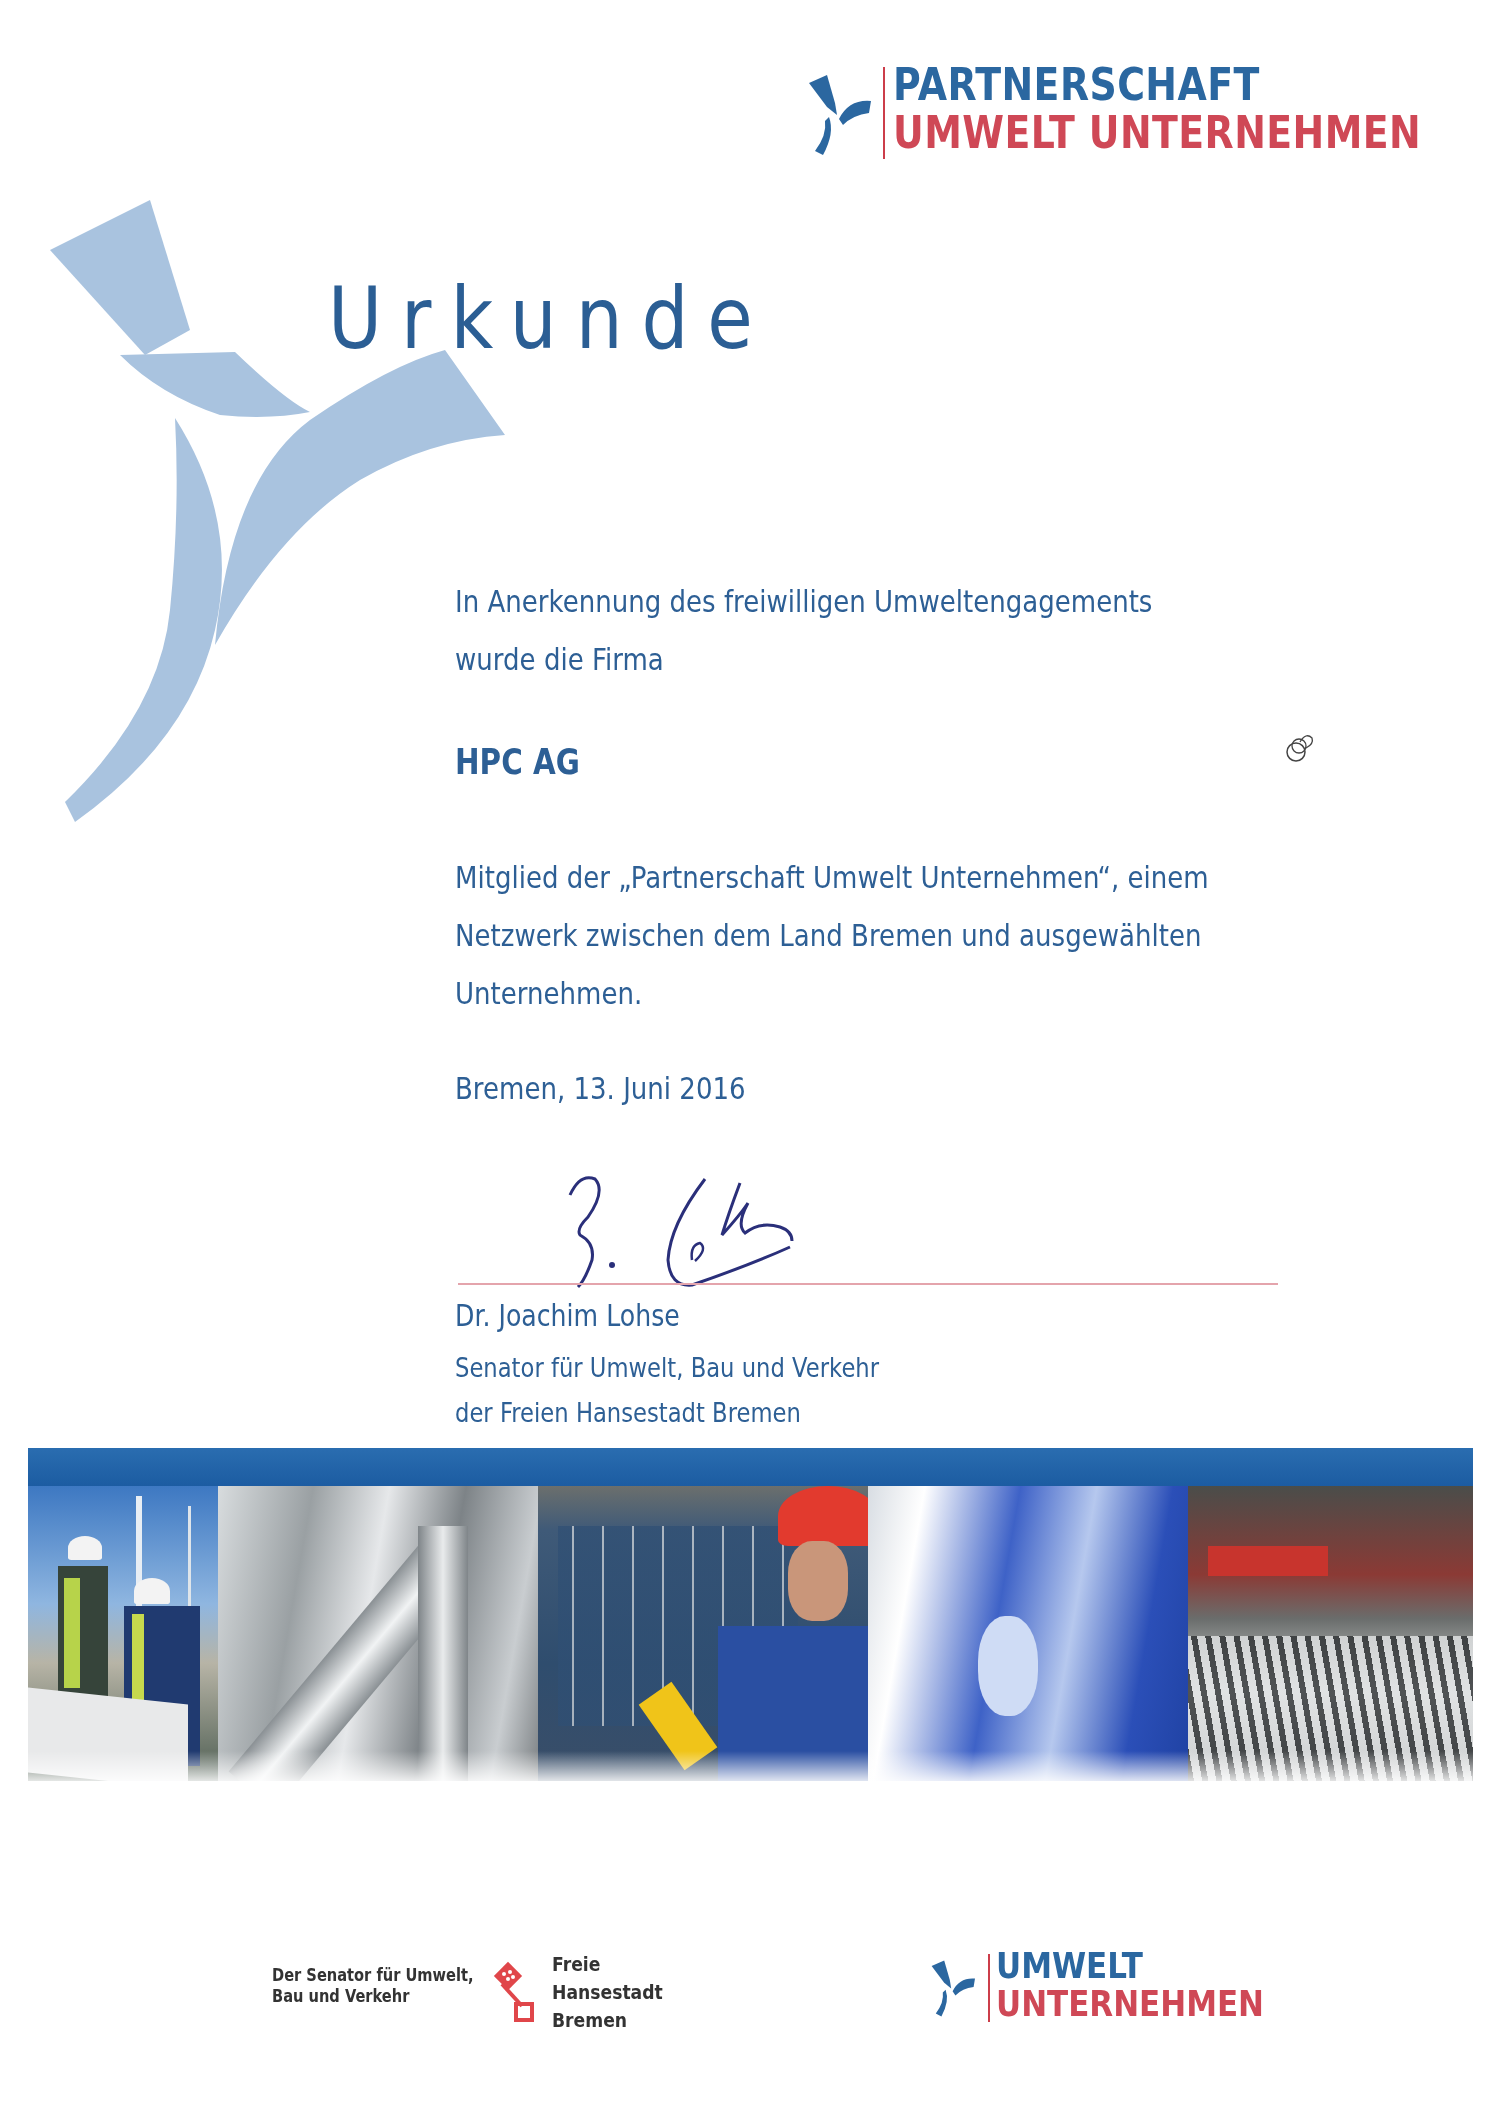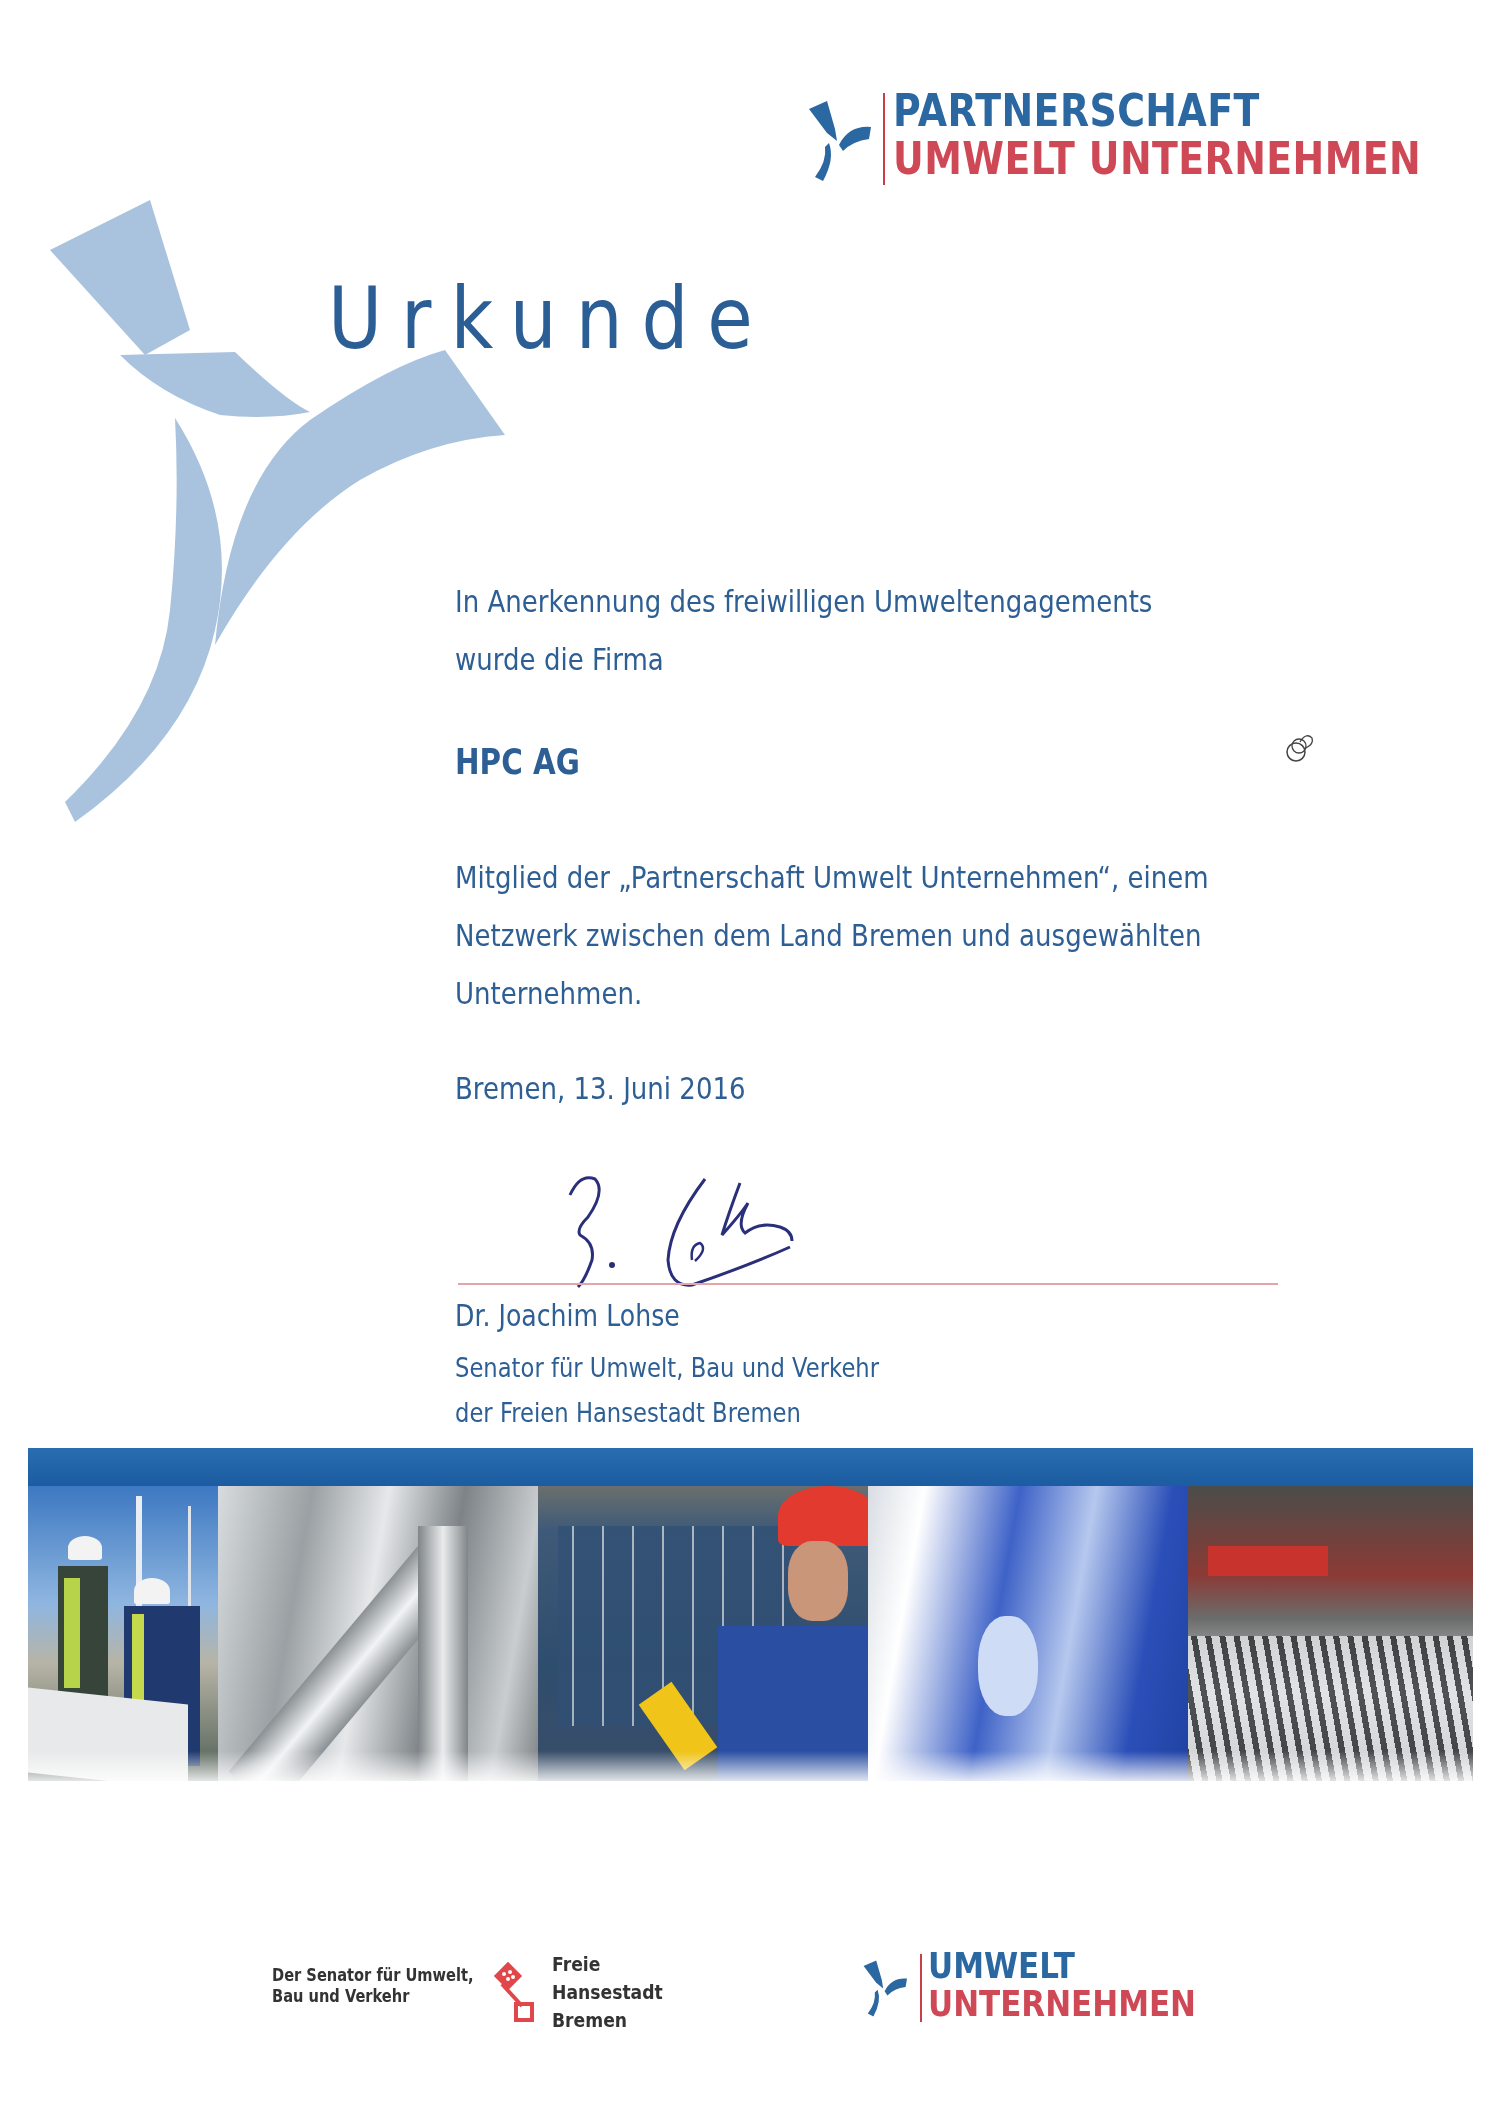--- a/index.html
+++ b/index.html
@@ -1,21 +1,21 @@
 <!DOCTYPE html>
 <html><head>
 <meta charset="utf-8">
 <style>
   html, body { margin:0; padding:0; background:#ffffff; }
   body { width:1500px; height:2121px; position:relative; overflow:hidden;
          font-family:"DejaVu Sans", sans-serif; color:#2d5f95; }
   .abs { position:absolute; }
 
   
-  .top-logo { left:805px; top:89px; width:640px; height:105px; }
+  .top-logo { left:805px; top:63px; width:640px; height:105px; }
   .top-logo .mark { position:absolute; left:0; top:0; width:72px; height:100px; }
   .top-logo .divider { position:absolute; left:78px; top:4px; width:2px; height:92px; background:#cc3d4a; }
   .top-logo .line1 { position:absolute; left:88px; top:-4px; font-family:"DejaVu Sans", sans-serif;
      font-weight:bold; font-size:44px; color:#2b67a0; letter-spacing:0.5px; line-height:52px; white-space:nowrap;
      transform:scaleX(0.86); transform-origin:left top; }
   .top-logo .line2 { position:absolute; left:88px; top:44px; font-family:"DejaVu Sans", sans-serif;
      font-weight:bold; font-size:44px; color:#cf4856; letter-spacing:0.5px; line-height:52px; white-space:nowrap;
      transform:scaleX(0.86); transform-origin:left top; }
 
   
@@ -59,21 +59,21 @@
   .hat { position:absolute; border-radius:50% 50% 10% 10%; }
 
   
   .footer-senator { left:272px; top:1965px; font-size:17px; font-weight:bold; color:#333;
                     line-height:21px; font-family:"DejaVu Sans", sans-serif;
                     transform:scaleX(0.86); transform-origin:left top; white-space:nowrap; }
   .footer-key { left:492px; top:1960px; width:46px; height:64px; }
   .footer-bremen { left:552px; top:1950px; font-size:20px; font-weight:bold; color:#333;
                    line-height:28px; font-family:"DejaVu Sans", sans-serif;
                    transform:scaleX(0.86); transform-origin:left top; white-space:nowrap; }
-  .footer-logo { left:860px; top:1948px; width:400px; height:80px; }
+  .footer-logo { left:928px; top:1948px; width:400px; height:80px; }
   .footer-logo .mark { position:absolute; left:0; top:4px; width:52px; height:70px; }
   .footer-logo .divider { position:absolute; left:60px; top:6px; width:2px; height:68px; background:#cc3d4a; }
   .footer-logo .line1 { position:absolute; left:68px; top:-2px; font-size:36px; font-weight:bold; color:#2b67a0;
      line-height:40px; white-space:nowrap; transform:scaleX(0.86); transform-origin:left top; }
   .footer-logo .line2 { position:absolute; left:68px; top:36px; font-size:36px; font-weight:bold; color:#cf4856;
      line-height:40px; white-space:nowrap; transform:scaleX(0.86); transform-origin:left top; }
 </style>
 </head>
 <body>
 

